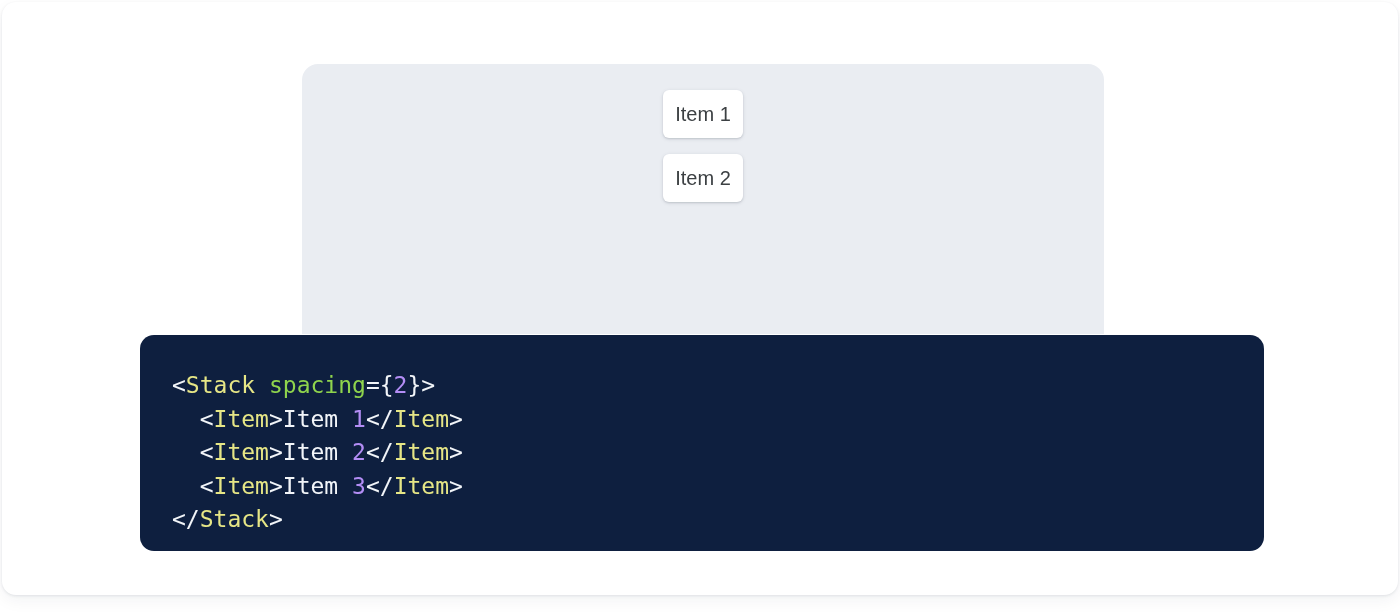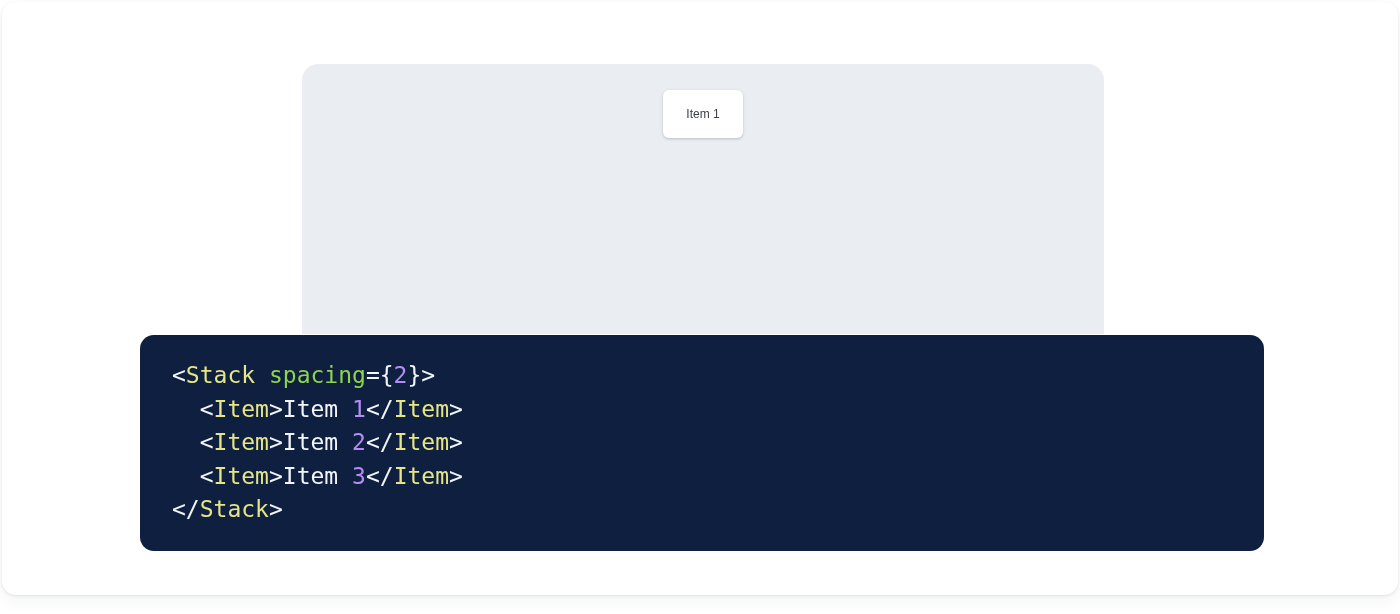--- a/index.html
+++ b/index.html
@@ -52,38 +52,38 @@
   }
 
   .stack-item {
     width: 80px;
     height: 48px;
     background: #ffffff;
     border-radius: 6px;
     display: flex;
     align-items: center;
     justify-content: center;
-    font-size: 12px;
+    font-size: 20px;
     color: #3c4043;
     box-shadow: 0 1px 2px rgba(30, 40, 60, 0.14),
                 0 1px 4px rgba(30, 40, 60, 0.10);
     box-sizing: border-box;
   }
 
   
   #code-panel {
     position: absolute;
     left: 138px;
     top: 333px;
     width: 1124px;
     height: 216px;
     background: #0e1f3f;
     border-radius: 14px;
     box-sizing: border-box;
-    padding: 24px 32px;
+    padding: 34px 32px;
     overflow: hidden;
   }
 
   #code-block {
     margin: 0;
     font-family: "DejaVu Sans Mono", "Liberation Mono", monospace;
     font-size: 23px;
     line-height: 33.6px;
     color: #e6ebf2;
     white-space: pre;
@@ -99,20 +99,23 @@
 </head>
 <body>
 
 <div id="page-card">
 
   <div id="preview-stage">
     <div id="stack-container">
         <div class="stack-item">
           <span>Item 1</span>
         </div>
+        <div class="stack-item">
+          <span>Item 2</span>
+        </div>
       </div>
   </div>
 
   <div id="code-panel">
     <pre id="code-block"><span><span class="tok-punct">&lt;</span><span class="tok-tag">Stack</span><span class="tok-text"> </span><span class="tok-attr">spacing</span><span class="tok-punct">={</span><span class="tok-num">2</span><span class="tok-punct">}&gt;</span></span>
 <span><span class="tok-text">  </span><span class="tok-punct">&lt;</span><span class="tok-tag">Item</span><span class="tok-punct">&gt;</span><span class="tok-text">Item </span><span class="tok-num">1</span><span class="tok-punct">&lt;/</span><span class="tok-tag">Item</span><span class="tok-punct">&gt;</span></span>
 <span><span class="tok-text">  </span><span class="tok-punct">&lt;</span><span class="tok-tag">Item</span><span class="tok-punct">&gt;</span><span class="tok-text">Item </span><span class="tok-num">2</span><span class="tok-punct">&lt;/</span><span class="tok-tag">Item</span><span class="tok-punct">&gt;</span></span>
 <span><span class="tok-text">  </span><span class="tok-punct">&lt;</span><span class="tok-tag">Item</span><span class="tok-punct">&gt;</span><span class="tok-text">Item </span><span class="tok-num">3</span><span class="tok-punct">&lt;/</span><span class="tok-tag">Item</span><span class="tok-punct">&gt;</span></span>
 <span><span class="tok-punct">&lt;/</span><span class="tok-tag">Stack</span><span class="tok-punct">&gt;</span></span></pre>
   </div>

